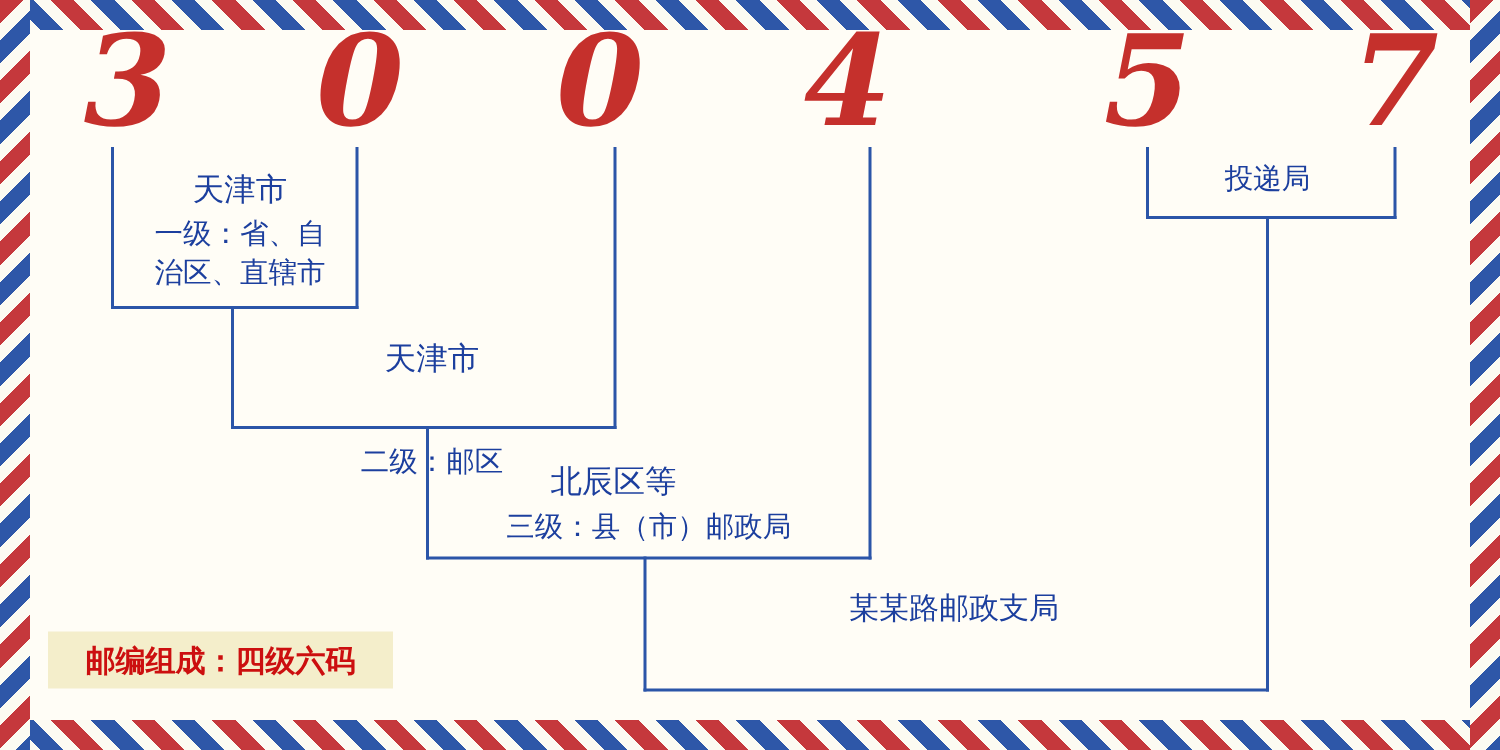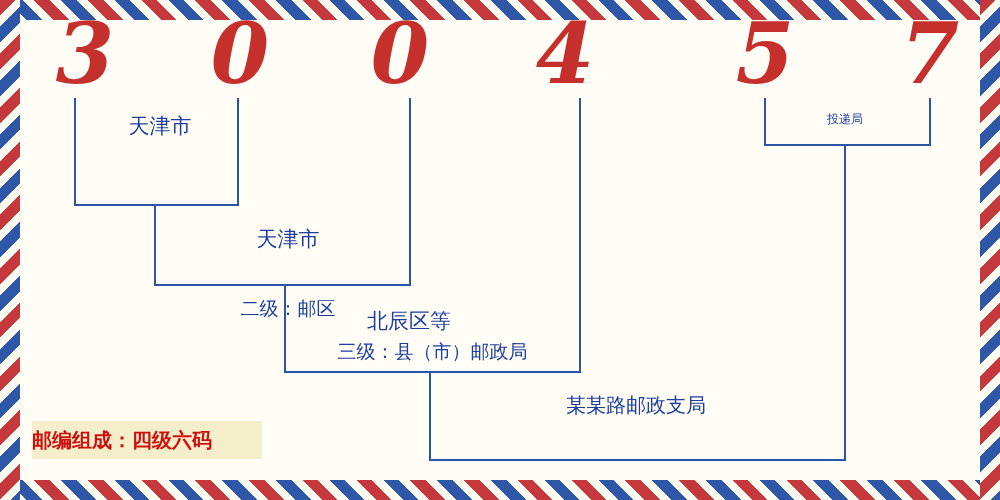--- a/index.html
+++ b/index.html
@@ -31,21 +31,21 @@
   .hline,.vline{position:absolute;background:var(--line-blue,#2b55a8);}
   .hline{height:2px;} .vline{width:2px;}
 
   .lbl{position:absolute;color:var(--label-blue,#1c3f9e);
        font-weight:400;text-align:center;}
   .lbl-name{font-size:21px;line-height:26px;}
   .lbl-desc{font-size:19px;line-height:26px;}
 
   .footer-box{position:absolute;left:32px;top:421px;width:230px;height:38px;
     background:var(--footer-bg,#f4eecb);
-    display:flex;align-items:center;}
+    display:flex;align-items:center;justify-content:center;}
   .footer-text{color:var(--footer-red,#cc0f0f);font-size:20px;font-weight:700;}
 </style>
 </head>
 <body>
 
 <div class="canvas">
 
   <div class="strip h top"></div>
   <div class="strip h bottom"></div>
   <div class="strip v left"></div>
@@ -72,28 +72,29 @@
 
   <div class="vline" style="left:764px;top:98px;height:48px;"></div>
   <div class="vline" style="left:929px;top:98px;height:48px;"></div>
   <div class="hline" style="left:764px;top:144px;width:167px;"></div>
   <div class="vline" style="left:844px;top:144px;height:317px;"></div>
 
   <div class="vline" style="left:429px;top:371px;height:90px;"></div>
   <div class="hline" style="left:429px;top:459px;width:417px;"></div>
 
   <div class="lbl lbl-name" style="left:100px;top:113px;width:120px;">天津市</div>
+  <div class="lbl lbl-desc" style="left:99px;top:143px;width:122px;">一级：省、自治区、直辖市</div>
 
   <div class="lbl lbl-name" style="left:228px;top:226px;width:120px;">天津市</div>
   <div class="lbl lbl-desc" style="left:213px;top:255px;width:150px;margin-top:40px;">二级：邮区</div>
 
   <div class="lbl lbl-name" style="left:324px;top:308px;width:170px;">北辰区等</div>
   <div class="lbl lbl-desc" style="left:305px;top:338px;width:255px;">三级：县（市）邮政局</div>
 
   <div class="lbl lbl-name" style="left:536px;top:392px;width:200px;font-size:20px;">某某路邮政支局</div>
 
-  <div class="lbl lbl-name" style="left:783px;top:106px;width:124px;font-size:12px;">投递局</div>
+  <div class="lbl lbl-name" style="left:783px;top:106px;width:124px;font-size:19px;">投递局</div>
 
   <div class="footer-box">
     <span class="footer-text">邮编组成：四级六码</span>
   </div>
 
 </div>
 
 </body></html>

